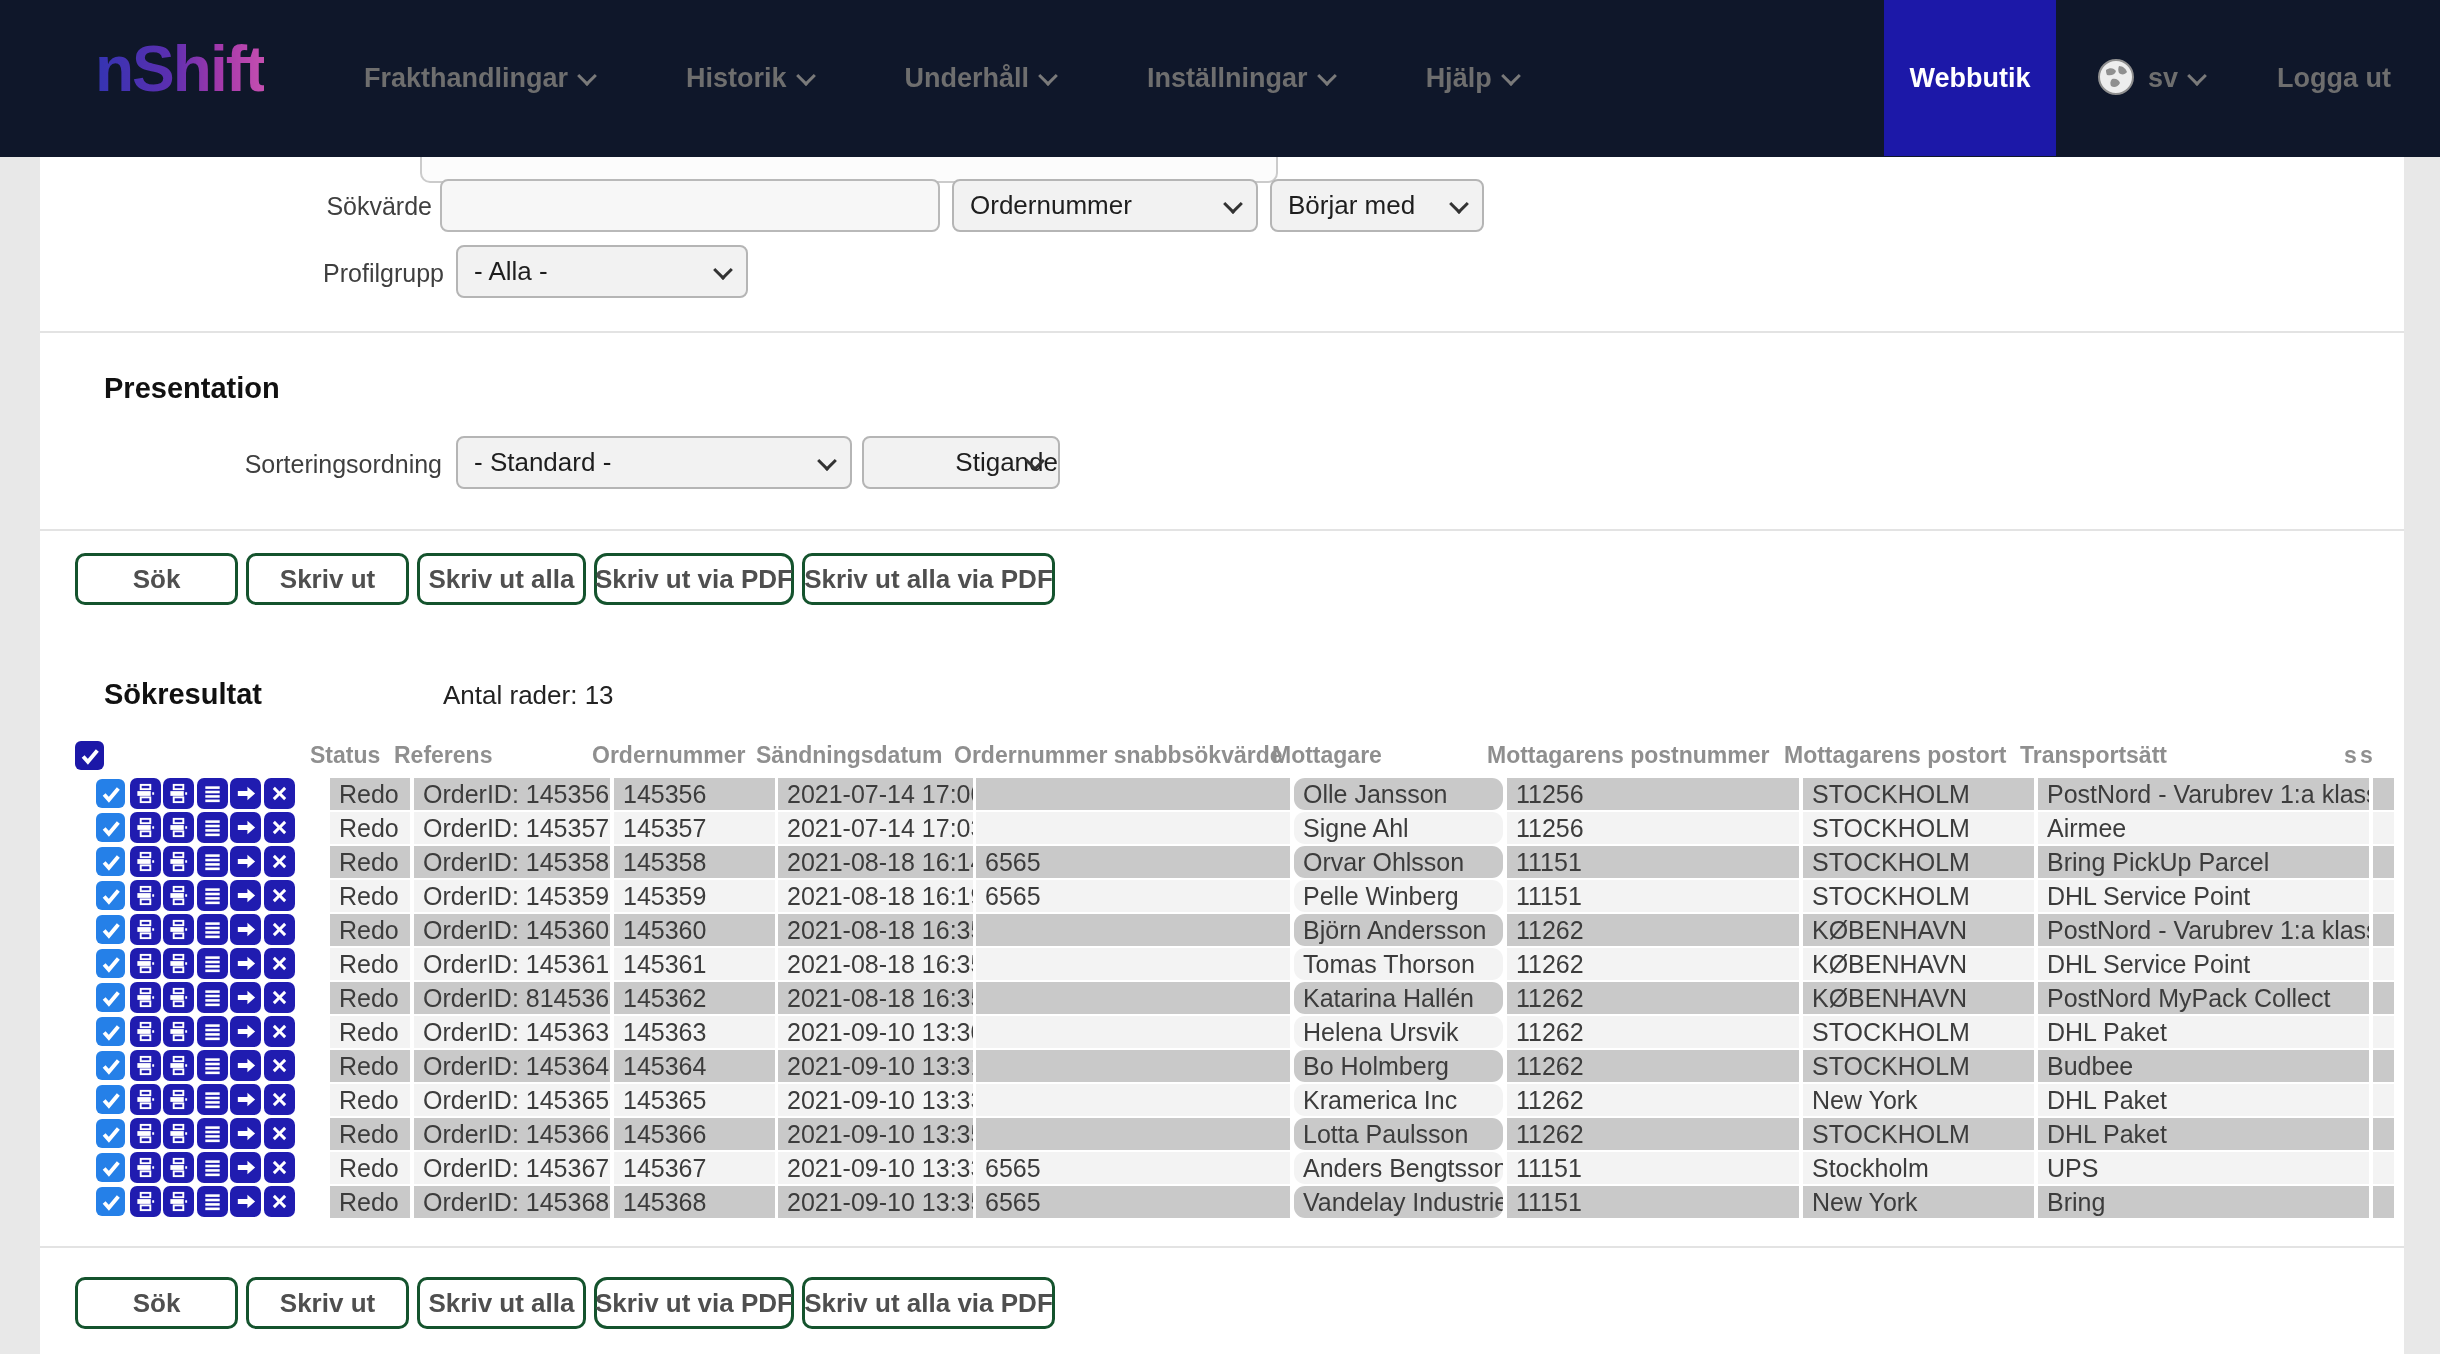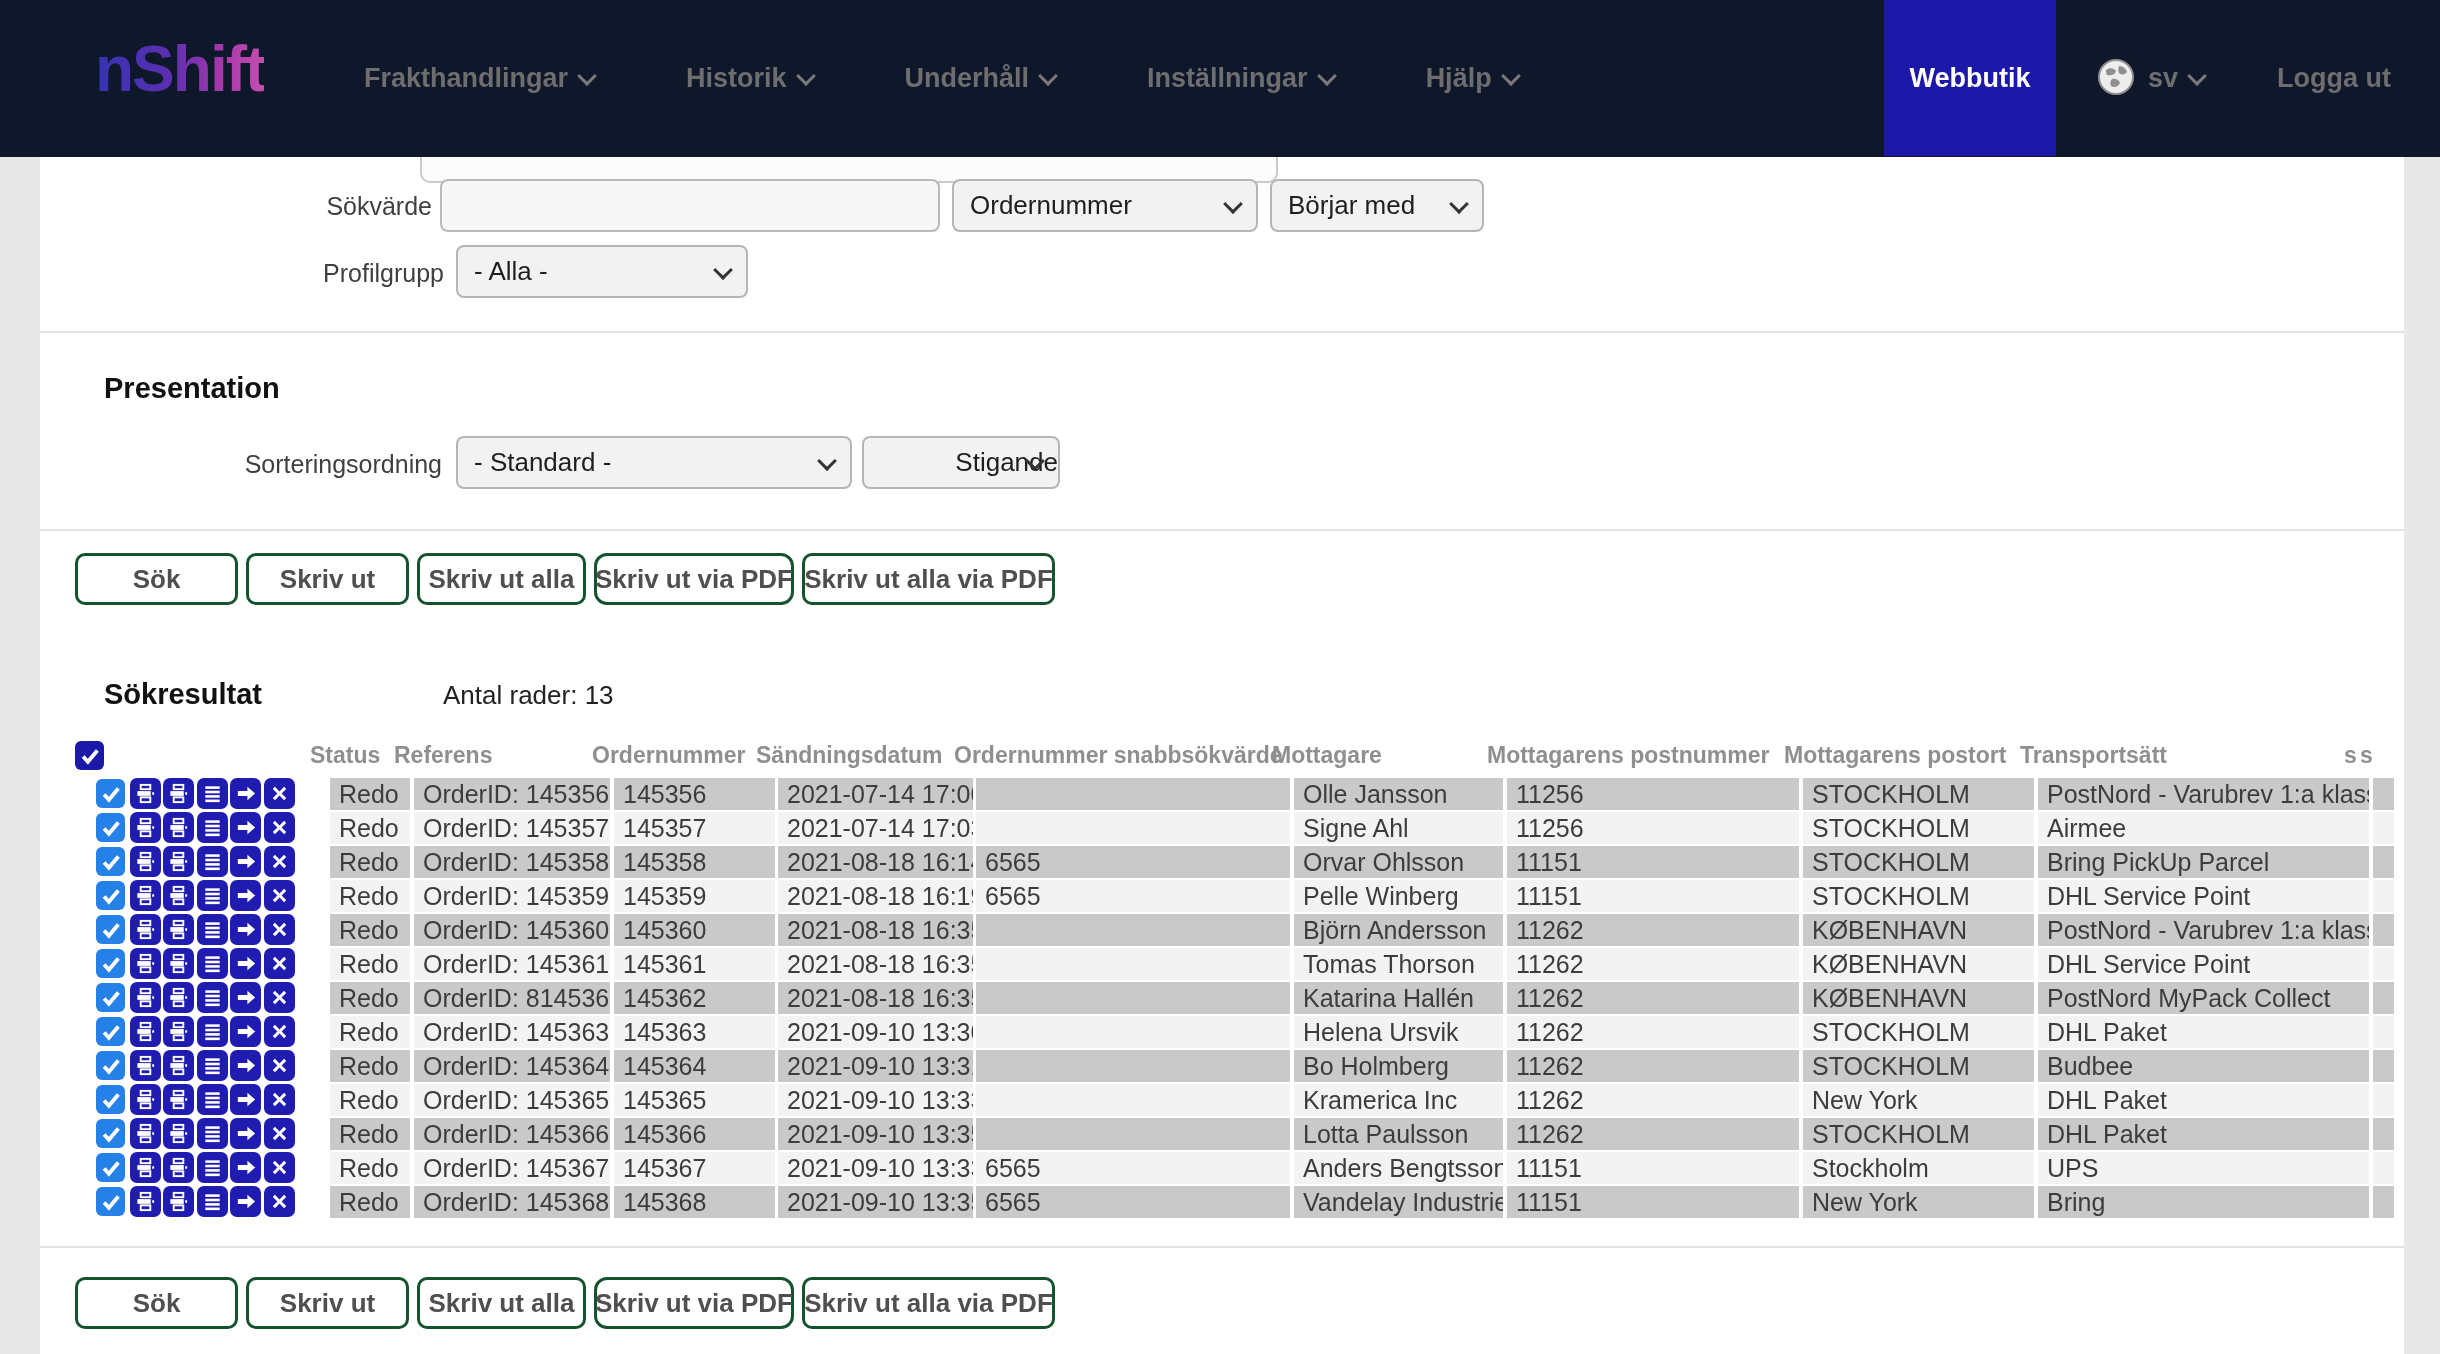--- a/index.html
+++ b/index.html
@@ -65,21 +65,21 @@
   .row{position:relative;height:32px;margin-bottom:2px;}
   .cell{position:absolute;top:0;height:32px;line-height:32px;font-size:25px;color:#3c3c3c;
         padding-left:9px;box-sizing:border-box;white-space:nowrap;overflow:hidden;}
   .row-odd  .cell{background:#c9c9c9;}
   .row-even .cell{background:#f3f3f3;}
   .c-status{left:308px;width:80px;}
   .c-referens{left:392px;width:196px;}
   .c-ordernr{left:592px;width:161px;}
   .c-datum{left:756px;width:195px;}
   .c-snabb{left:954px;width:314px;}
-  .c-mottagare{left:1272px;width:209px;}
+  .c-mottagare{left:1272px;width:209px;border-radius:11px;}
   .c-postnr{left:1485px;width:292px;}
   .c-postort{left:1781px;width:231px;}
   .c-transport{left:2016px;width:331px;}
   .c-extra{left:2351px;width:21px;padding-left:0;}
 
   .rowcheck{position:absolute;left:74px;top:1px;width:29px;height:29px;border-radius:6px;
             background:#2580e8;display:flex;align-items:center;justify-content:center;cursor:pointer;}
   .ibtn{position:absolute;top:0;width:31px;height:31px;border-radius:7px;background:#201cb0;
         display:flex;align-items:center;justify-content:center;cursor:pointer;}
   .i1{left:108px}.i2{left:141px}.i3{left:175px}.i4{left:208px}.i5{left:242px}

